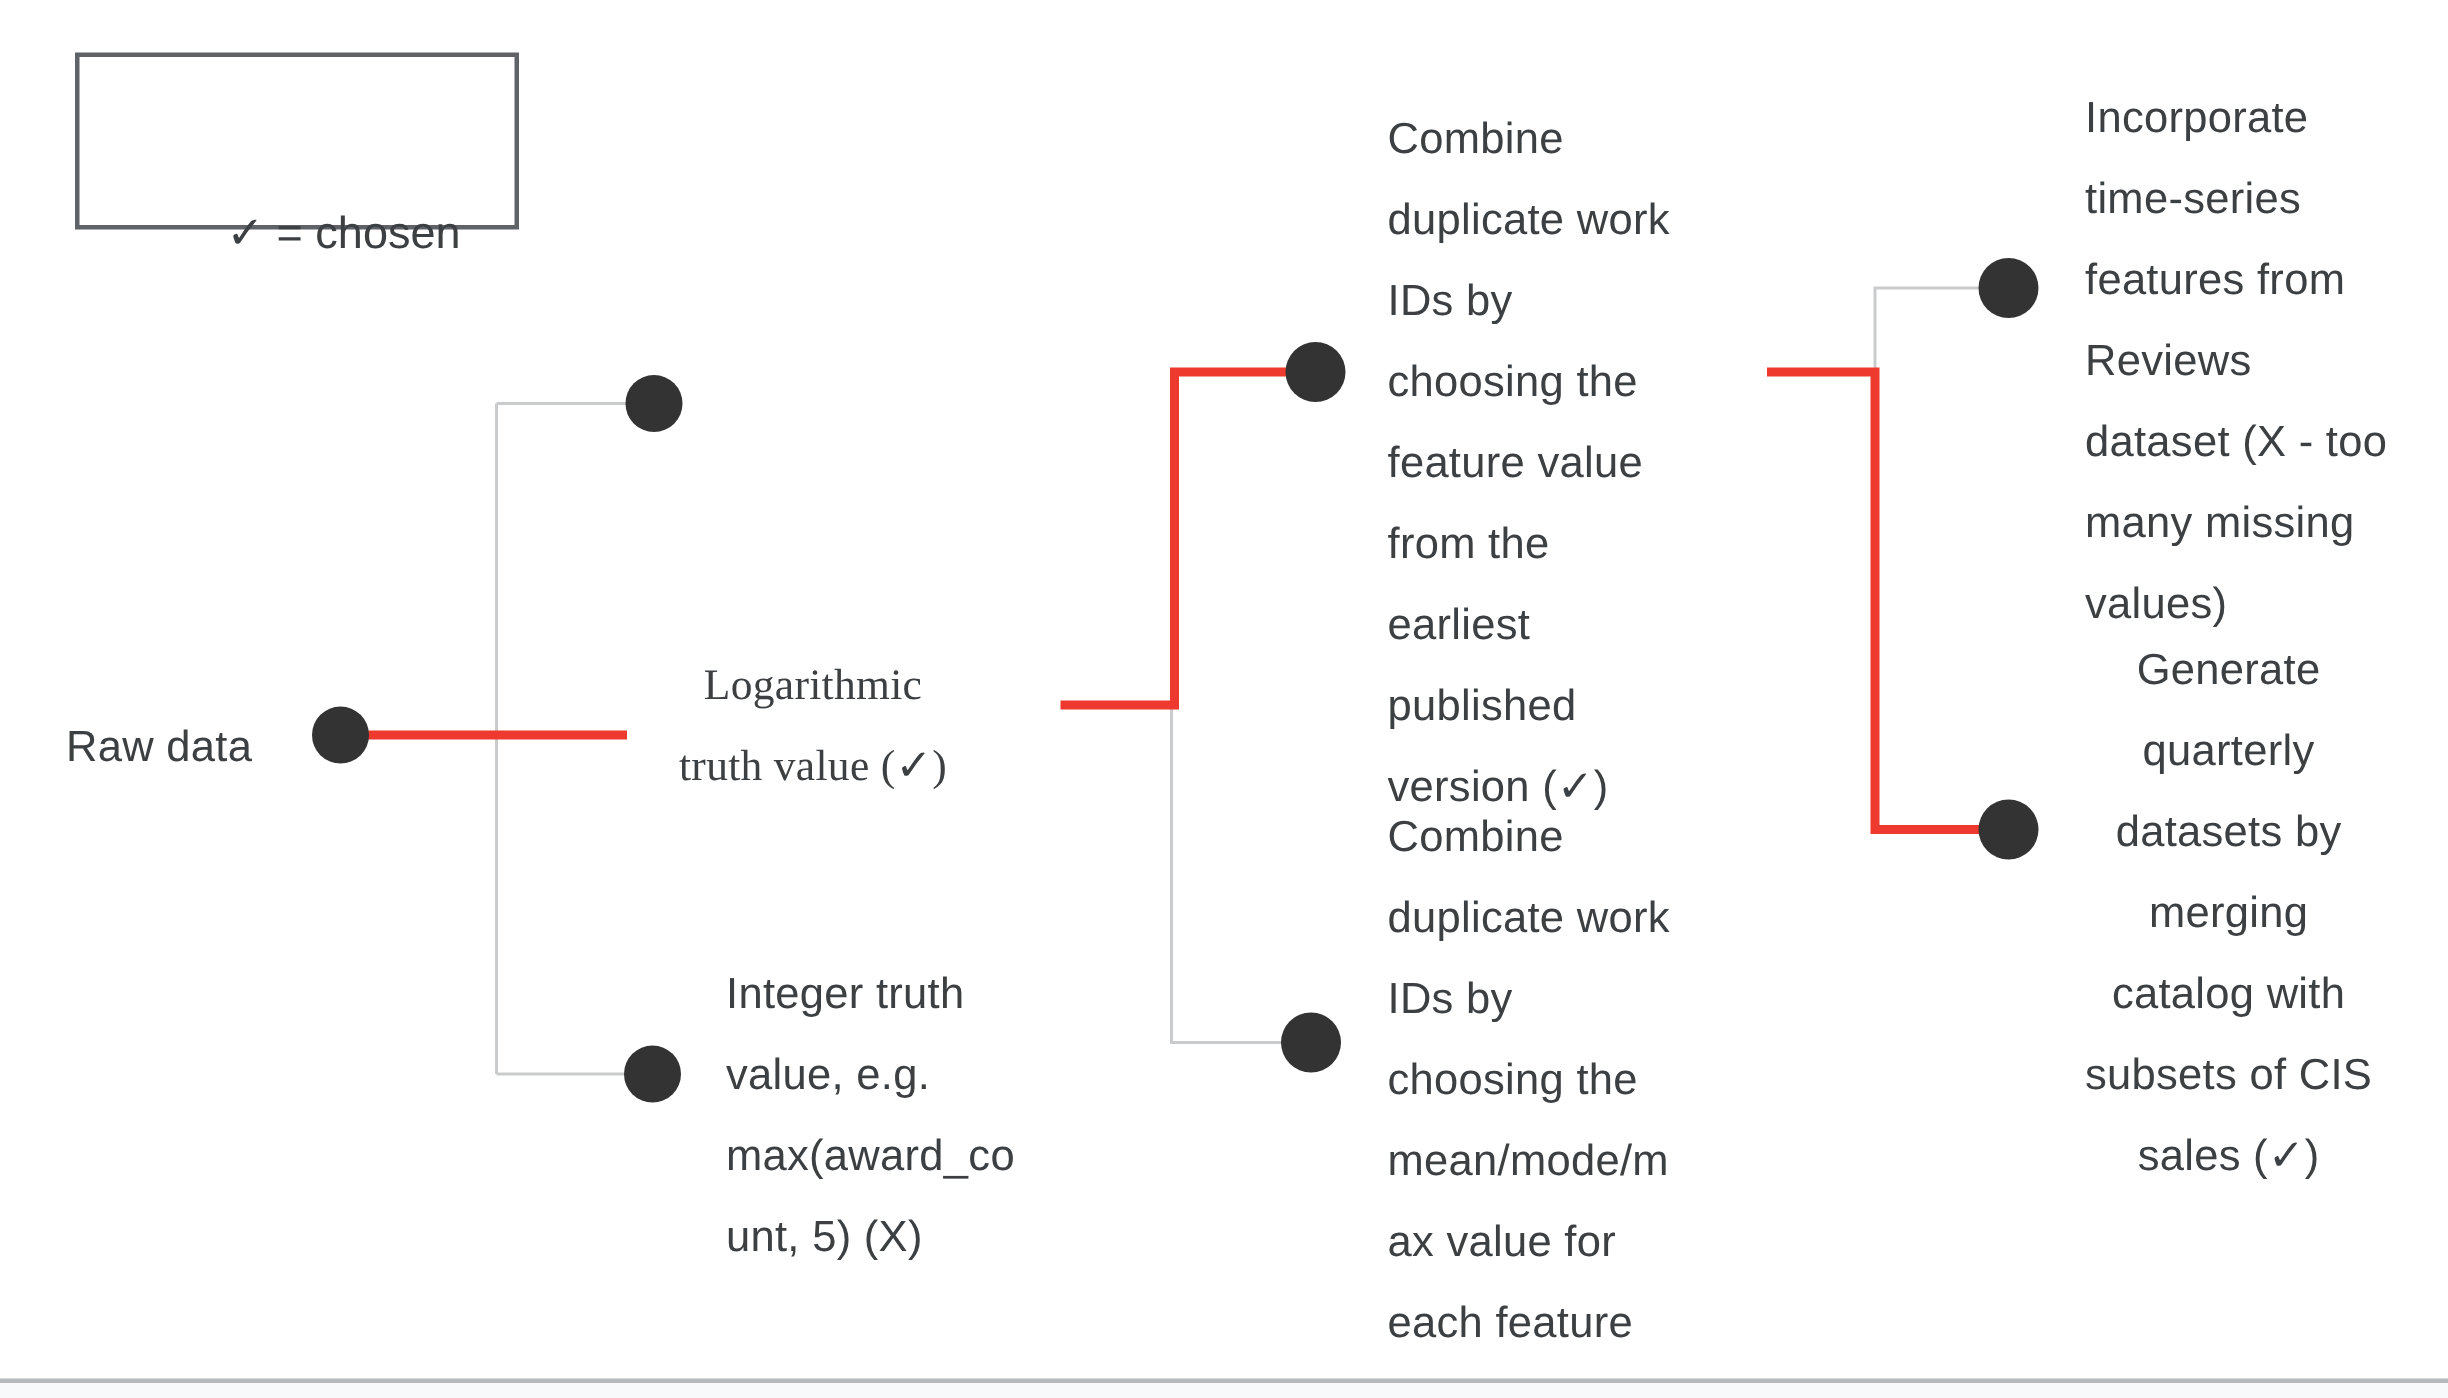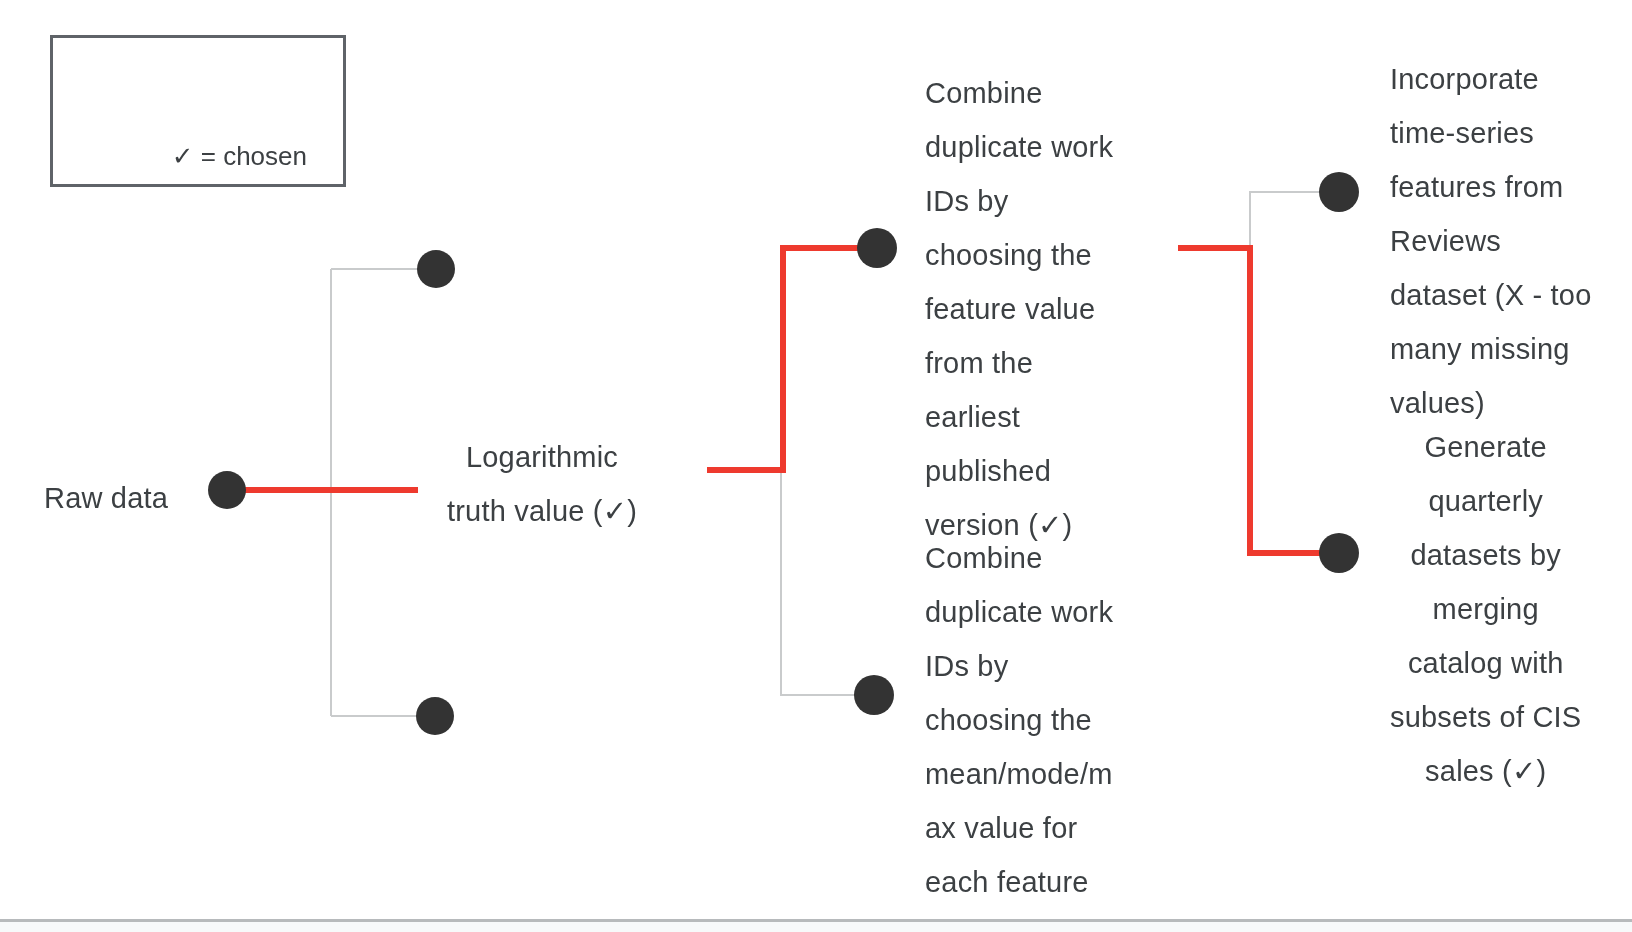--- a/index.html
+++ b/index.html
@@ -22,24 +22,24 @@
   .edge{fill:none;stroke-linejoin:miter;stroke-linecap:butt;}
   .edge.gray{stroke:var(--connector);stroke-width:2;}
   .edge.red{stroke:var(--chosen);stroke-width:6;}
   .dot{fill:var(--node);}
   .label{
     position:absolute;white-space:pre;font-size:29px;line-height:54px;
     color:var(--text);letter-spacing:0.2px;
   }
   .label.center{text-align:center;}
   .legend{
-    position:absolute;left:50px;top:35px;width:296px;height:152px;
+    position:absolute;left:50px;top:35px;width:296px;height:118px;
     box-sizing:border-box;border:3px solid var(--legendBorder);
     background:var(--pageBg);text-align:right;padding:23px 36px 0 0;
-    font-size:26px;line-height:38px;color:var(--text);white-space:pre;
+    font-size:30px;line-height:38px;color:var(--text);white-space:pre;
   }
   .divider{position:absolute;left:0;top:919px;width:1632px;height:3px;background:var(--divider);}
   .below{position:absolute;left:0;top:922px;width:1632px;height:10px;background:var(--belowPage);}
 </style>
 </head>
 <body>
 
 <div class="canvas">
 
   <svg class="edges" viewBox="0 0 1632 932" xmlns="http://www.w3.org/2000/svg">
@@ -63,23 +63,27 @@
     <circle class="dot" cx="1339" cy="553" r="20"></circle>
   </svg>
 
   <div class="legend">
     <div>✓ = chosen</div>
   </div>
 
   <div class="label" style="left:44px;top:471px;text-align:center;">Raw data</div>
 
 
-  <div class="label center" style="left:412px;top:430px;width:260px;">Logarithmic
+  <div class="label center" style="left:412px;top:430px;width:260px;font-family:Liberation Serif, serif;">Logarithmic
 truth value (✓)</div>
 
+  <div class="label" style="left:484px;top:636px;">Integer truth
+value, e.g.
+max(award_co
+unt, 5) (X)</div>
 
   <div class="label" style="left:925px;top:66px;">Combine
 duplicate work
 IDs by
 choosing the
 feature value
 from the
 earliest
 published
 version (✓)</div>

